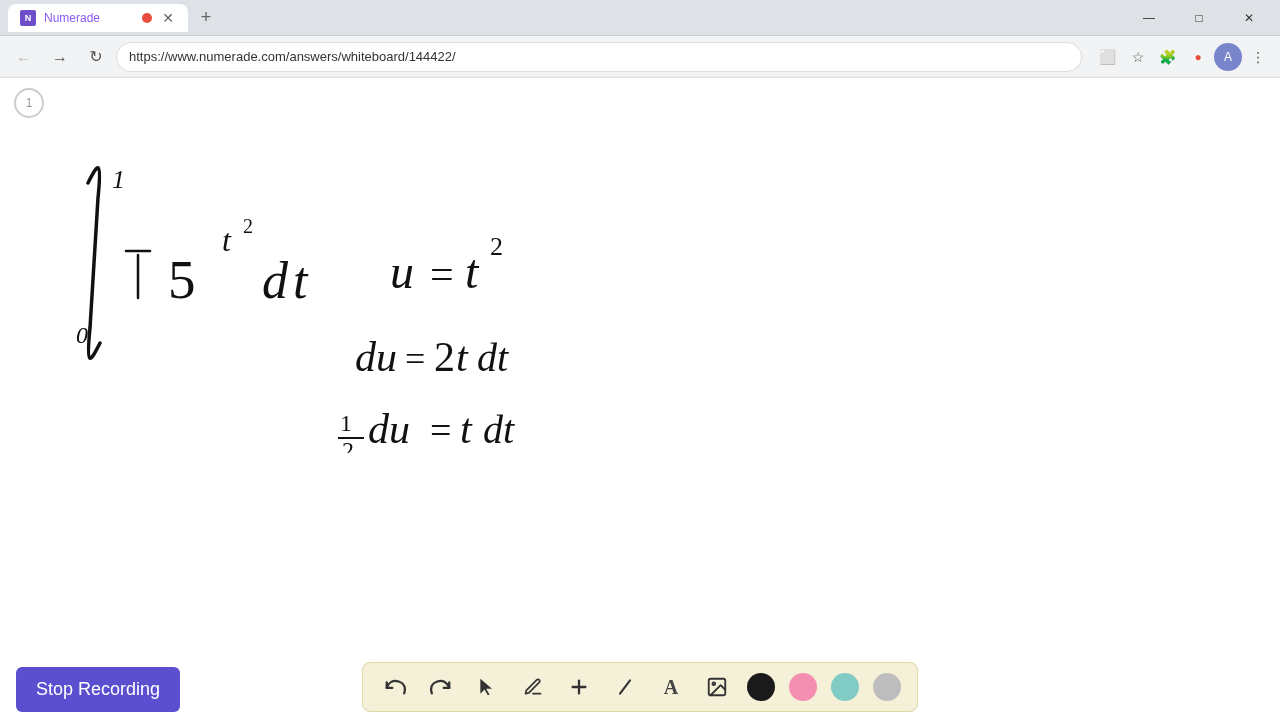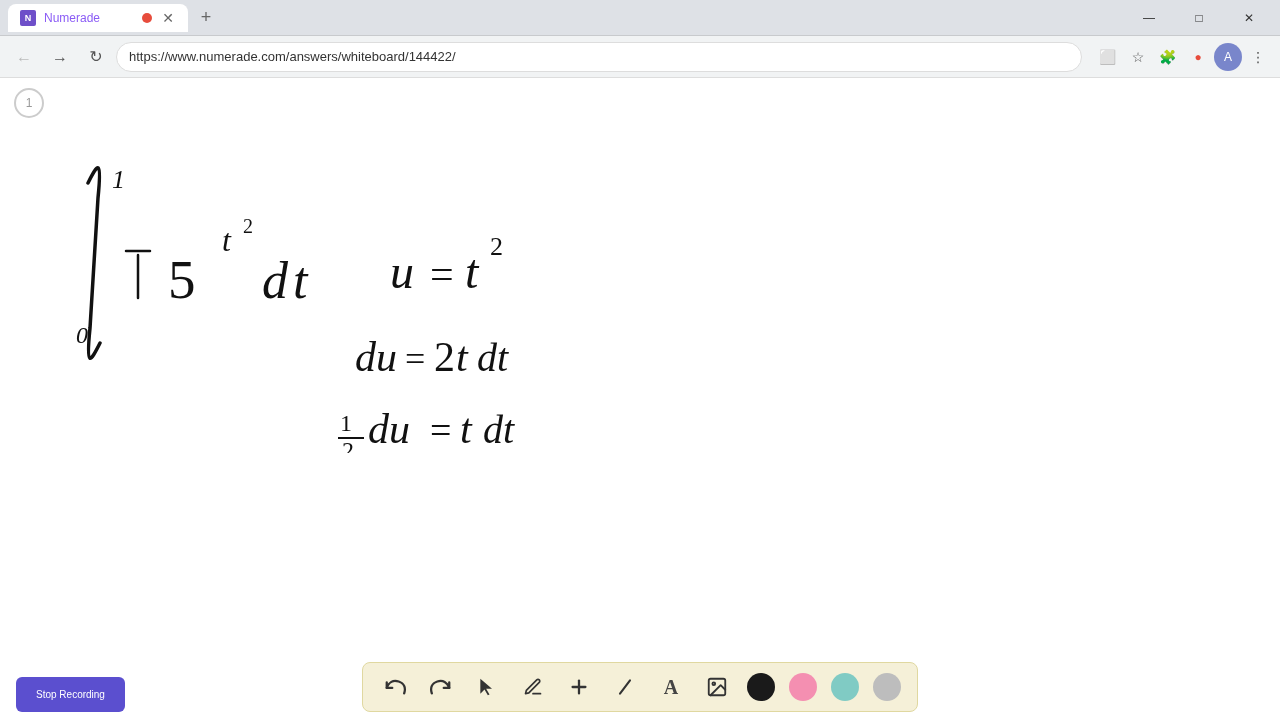--- a/index.html
+++ b/index.html
@@ -221,21 +221,21 @@
 
     .stop-recording-btn {
       position: absolute;
       left: 16px;
       bottom: 0;
       background: #5b4fcf;
       color: white;
       border: none;
       border-radius: 6px;
       padding: 12px 20px;
-      font-size: 10px;
+      font-size: 18px;
       cursor: pointer;
       font-weight: 500;
     }
 
     .drawing-toolbar {
       background: #f5f0d8;
       border: 1px solid #e0d8a0;
       border-radius: 8px;
       padding: 8px 16px;
       display: flex;

